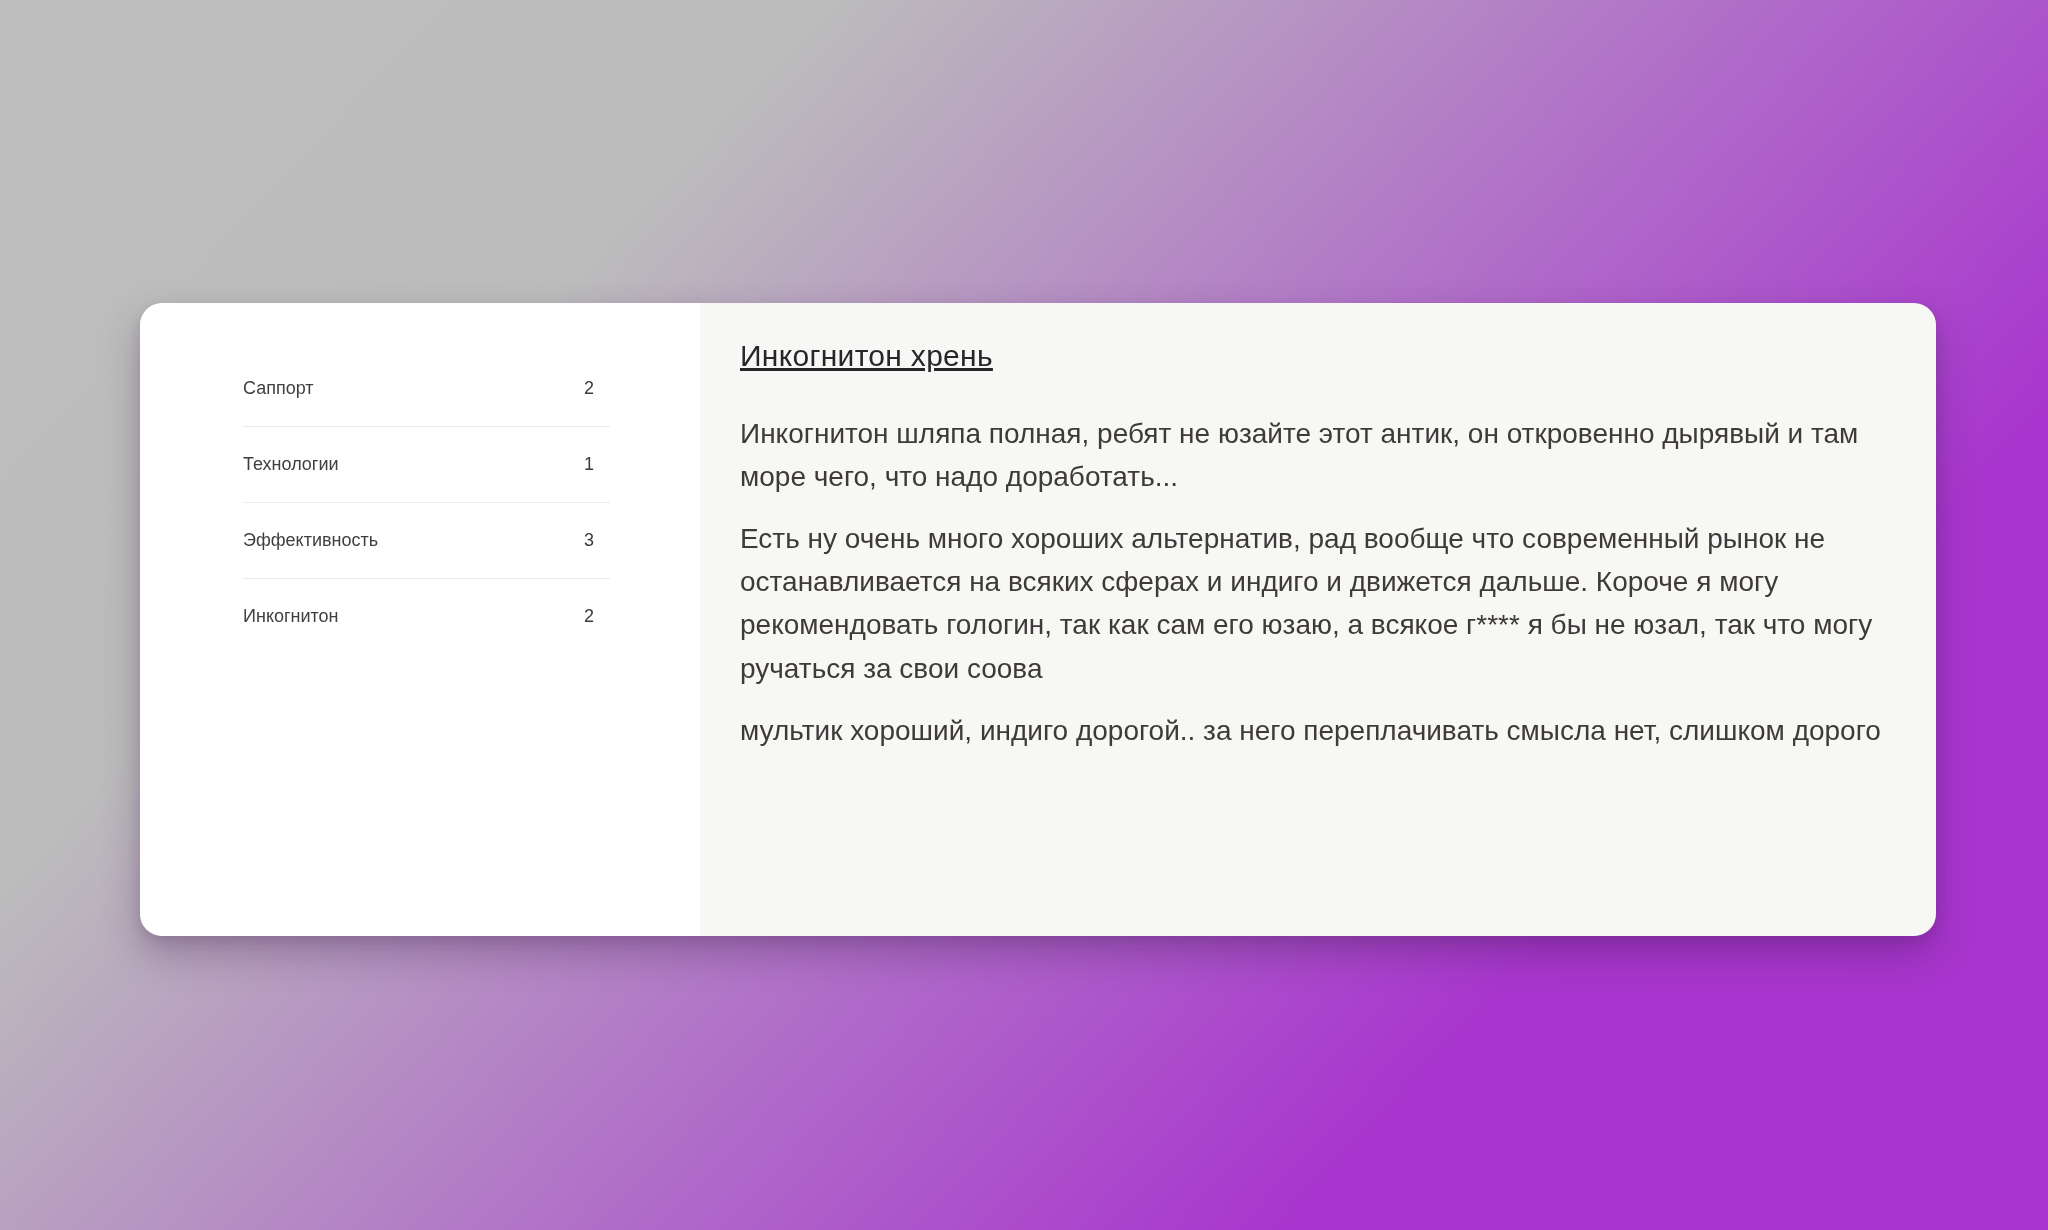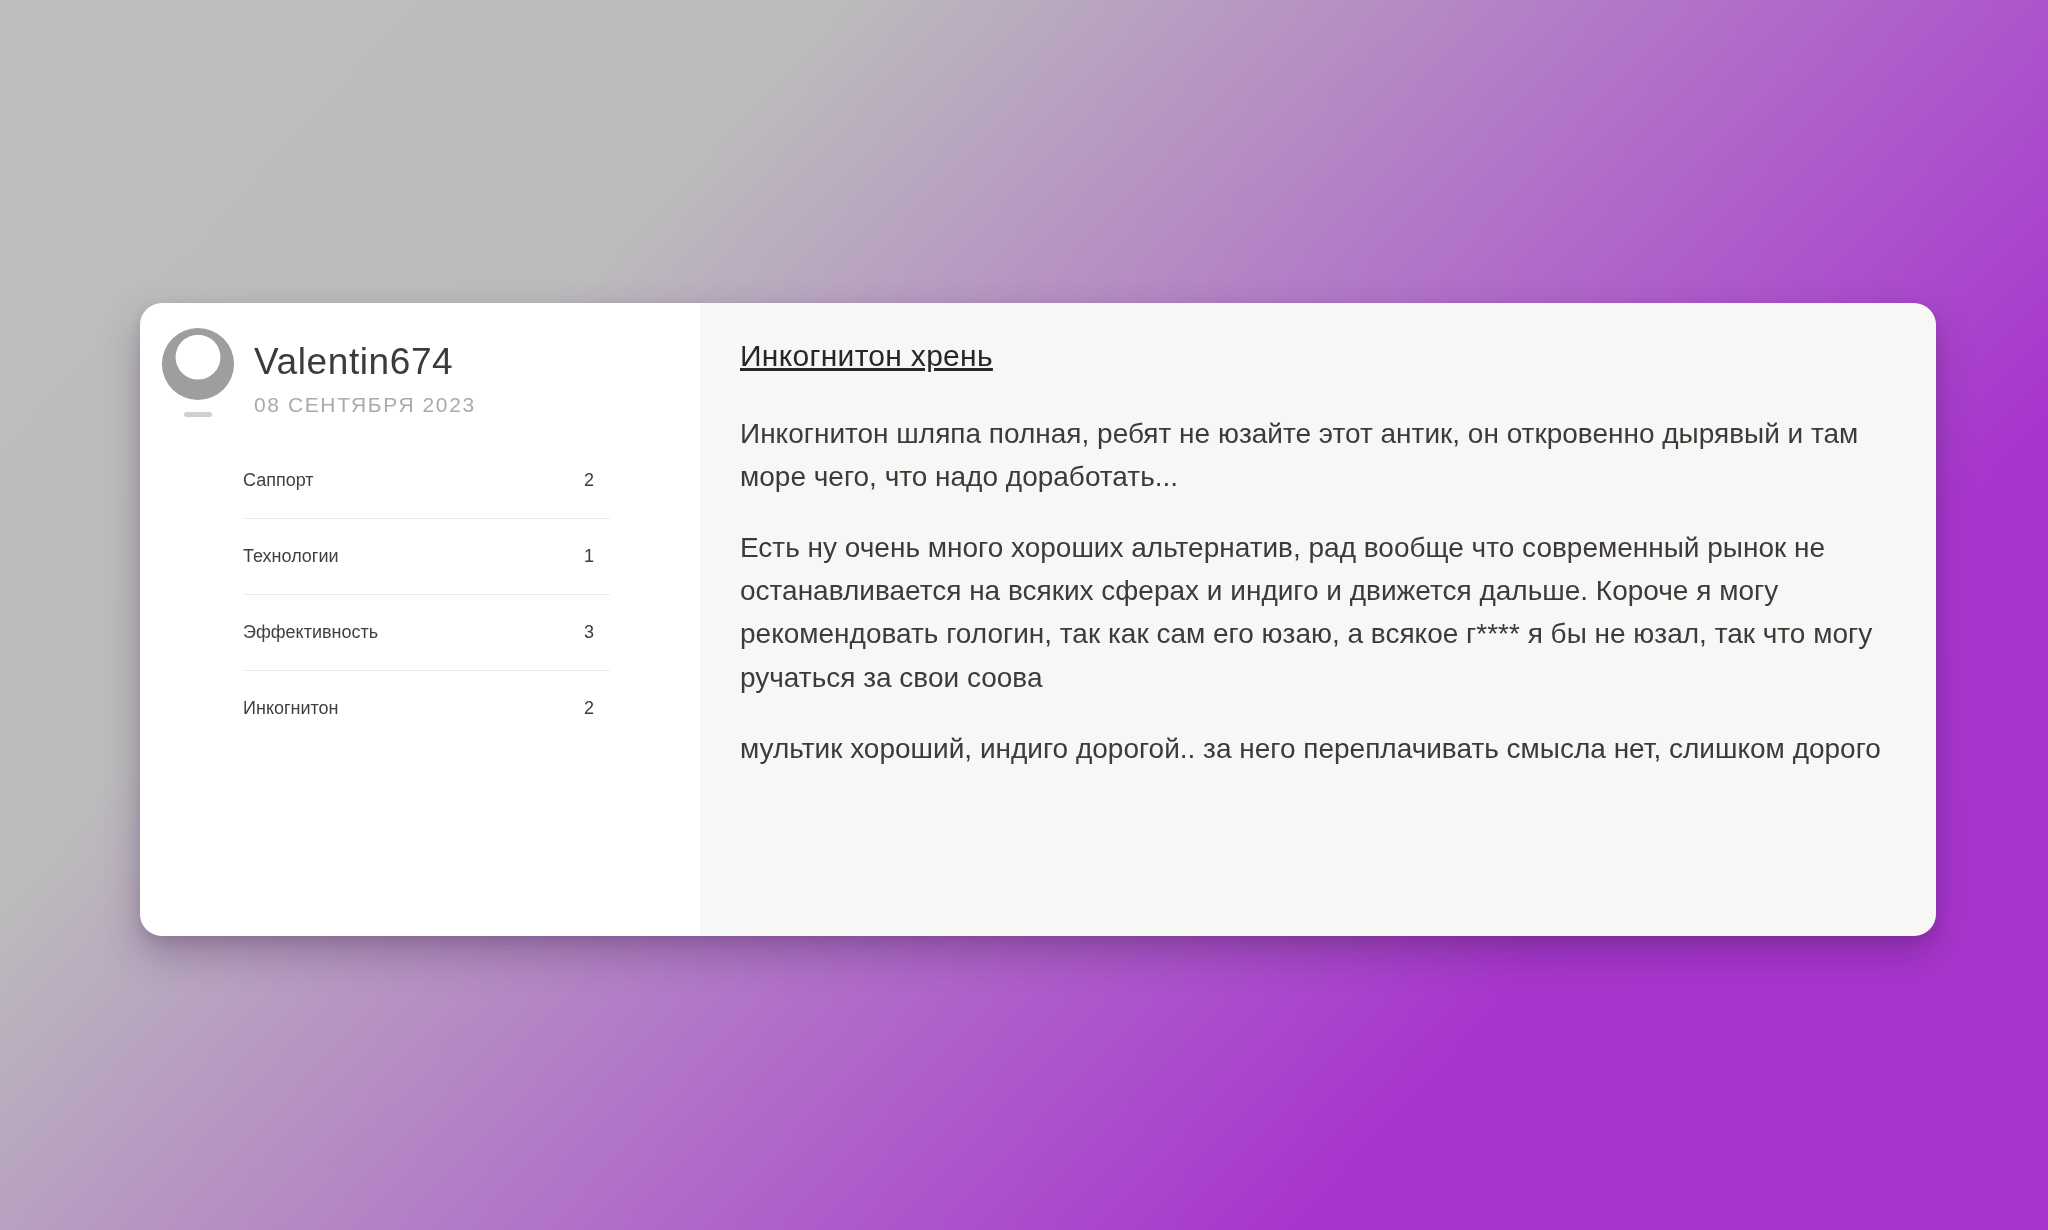--- a/index.html
+++ b/index.html
@@ -40,47 +40,34 @@
   }
   .rating-row:last-child { border-bottom: none; }
   .rating-value { padding-right: 16px; color: #3b3b3b; }
   .right-pane {
     flex: 1;
     background: #f7f7f6;
     padding: 36px 31px 30px 40px;
   }
   .review-title { font-size: 30px; font-weight: 500; color: #272727; letter-spacing: 0.3px; text-decoration: underline; }
   .review-paragraph {
-    margin-top: 28px;
+    margin-top: 19px;
     font-size: 28px;
     line-height: 1.54;
     color: #3e3a39;
     white-space: pre-wrap;
   }
   .review-paragraph:first-of-type { margin-top: 39px; }
 </style>
 </head>
 <body>
 
 <div class="card">
 
   <div class="left-pane">
-    <div class="user-head">
-      <div class="avatar-col">
-        <svg class="avatar-svg" viewBox="0 0 80 80" aria-hidden="true">
-          <circle cx="40" cy="40" r="37" fill="#9e9e9e"></circle>
-          <circle cx="40" cy="33" r="23" fill="#ffffff"></circle>
-        </svg>
-        <div class="avatar-dash"></div>
-      </div>
-      <div class="user-info">
-        <div class="user-name">Valentin674</div>
-        <div class="user-date">08 СЕНТЯБРЯ 2023</div>
-      </div>
-    </div>
 
     <div class="ratings">
       <div class="rating-row">
         <span class="rating-label">Саппорт</span>
         <span class="rating-value">2</span>
       </div>
       <div class="rating-row">
         <span class="rating-label">Технологии</span>
         <span class="rating-value">1</span>
       </div>

